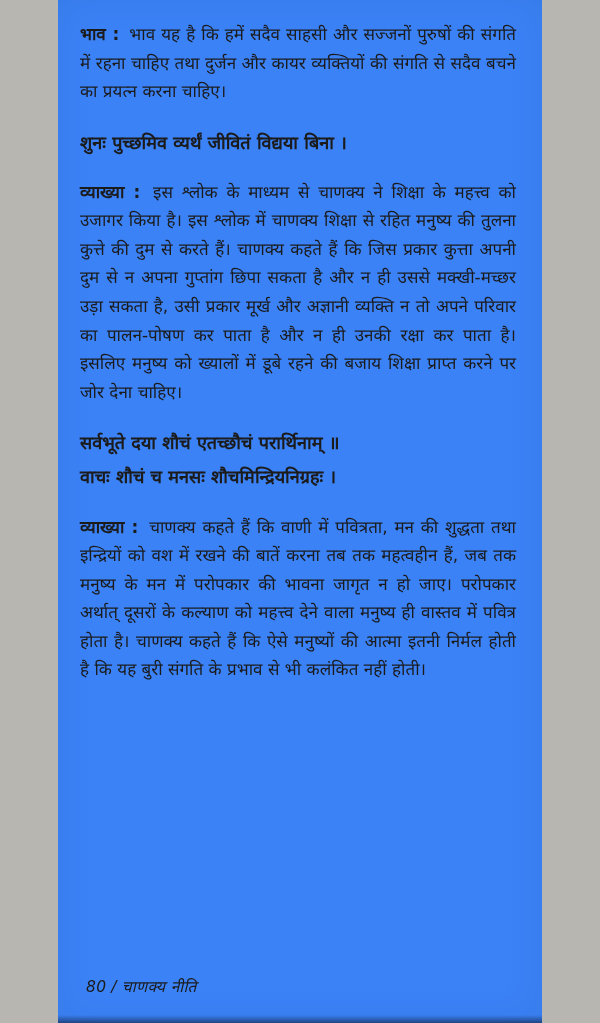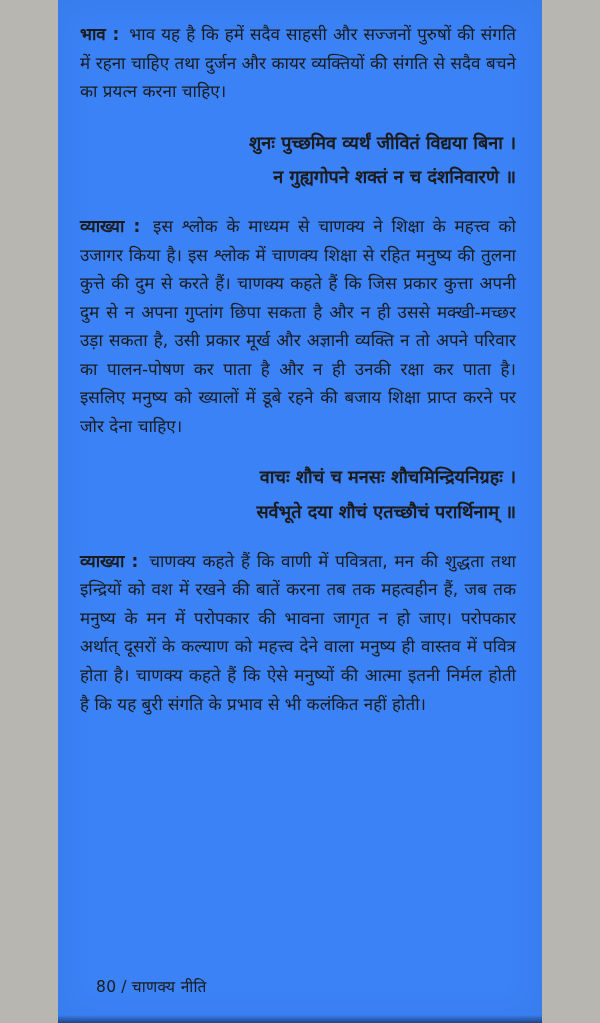--- a/index.html
+++ b/index.html
@@ -25,32 +25,33 @@
     font-size: 17px;
     line-height: 1.68;
     text-align: justify;
   }
   .para .label {
     font-weight: 700;
     margin-right: 4px;
   }
   .shloka {
     margin: 20px auto 18px auto;
-    text-align: right;
+    text-align: left;
     font-weight: 700;
     font-size: 18px;
     line-height: 1.9;
   }
   .footer {
     position: absolute;
-    left: 38px;
+    left: 28px;
     bottom: 26px;
     font-size: 15.5px;
     color: #1b1b1b;
     letter-spacing: 0.3px;
+    font-style: italic;
   }
   .footer span { margin-right: 5px; }
   .page-bottom-edge {
     position: absolute;
     left: 0;
     bottom: 0;
     width: 100%;
     height: 8px;
     background: linear-gradient(to bottom, rgba(0,0,0,0.0), rgba(0,0,0,0.45));
   }
@@ -60,32 +61,31 @@
 
 <div class="page">
 
   <p class="para">
     <span class="label">भाव :</span>
     <span>भाव यह है कि हमें सदैव साहसी और सज्जनों पुरुषों की संगति में रहना चाहिए तथा दुर्जन और कायर व्यक्तियों की संगति से सदैव बचने का प्रयत्न करना चाहिए।</span>
   </p>
 
   <div class="shloka">
     <div>शुनः पुच्छमिव व्यर्थं जीवितं विद्यया बिना ।</div>
-    <div>न गुह्यगोपने शक्तं न च दंशनिवारणे ॥</div>
   </div>
 
   <p class="para">
     <span class="label">व्याख्या :</span>
     <span>इस श्लोक के माध्यम से चाणक्य ने शिक्षा के महत्त्व को उजागर किया है। इस श्लोक में चाणक्य शिक्षा से रहित मनुष्य की तुलना कुत्ते की दुम से करते हैं। चाणक्य कहते हैं कि जिस प्रकार कुत्ता अपनी दुम से न अपना गुप्तांग छिपा सकता है और न ही उससे मक्खी-मच्छर उड़ा सकता है, उसी प्रकार मूर्ख और अज्ञानी व्यक्ति न तो अपने परिवार का पालन-पोषण कर पाता है और न ही उनकी रक्षा कर पाता है। इसलिए मनुष्य को ख्यालों में डूबे रहने की बजाय शिक्षा प्राप्त करने पर जोर देना चाहिए।</span>
   </p>
 
 
   <div class="shloka">
+    <div>सर्वभूते दया शौचं एतच्छौचं परार्थिनाम् ॥</div>
     <div>वाचः शौचं च मनसः शौचमिन्द्रियनिग्रहः ।</div>
-    <div>सर्वभूते दया शौचं एतच्छौचं परार्थिनाम् ॥</div>
   </div>
 
   <p class="para">
     <span class="label">व्याख्या :</span>
     <span>चाणक्य कहते हैं कि वाणी में पवित्रता, मन की शुद्धता तथा इन्द्रियों को वश में रखने की बातें करना तब तक महत्वहीन हैं, जब तक मनुष्य के मन में परोपकार की भावना जागृत न हो जाए। परोपकार अर्थात् दूसरों के कल्याण को महत्त्व देने वाला मनुष्य ही वास्तव में पवित्र होता है। चाणक्य कहते हैं कि ऐसे मनुष्यों की आत्मा इतनी निर्मल होती है कि यह बुरी संगति के प्रभाव से भी कलंकित नहीं होती।</span>
   </p>
 
 
 
   <div class="footer">

